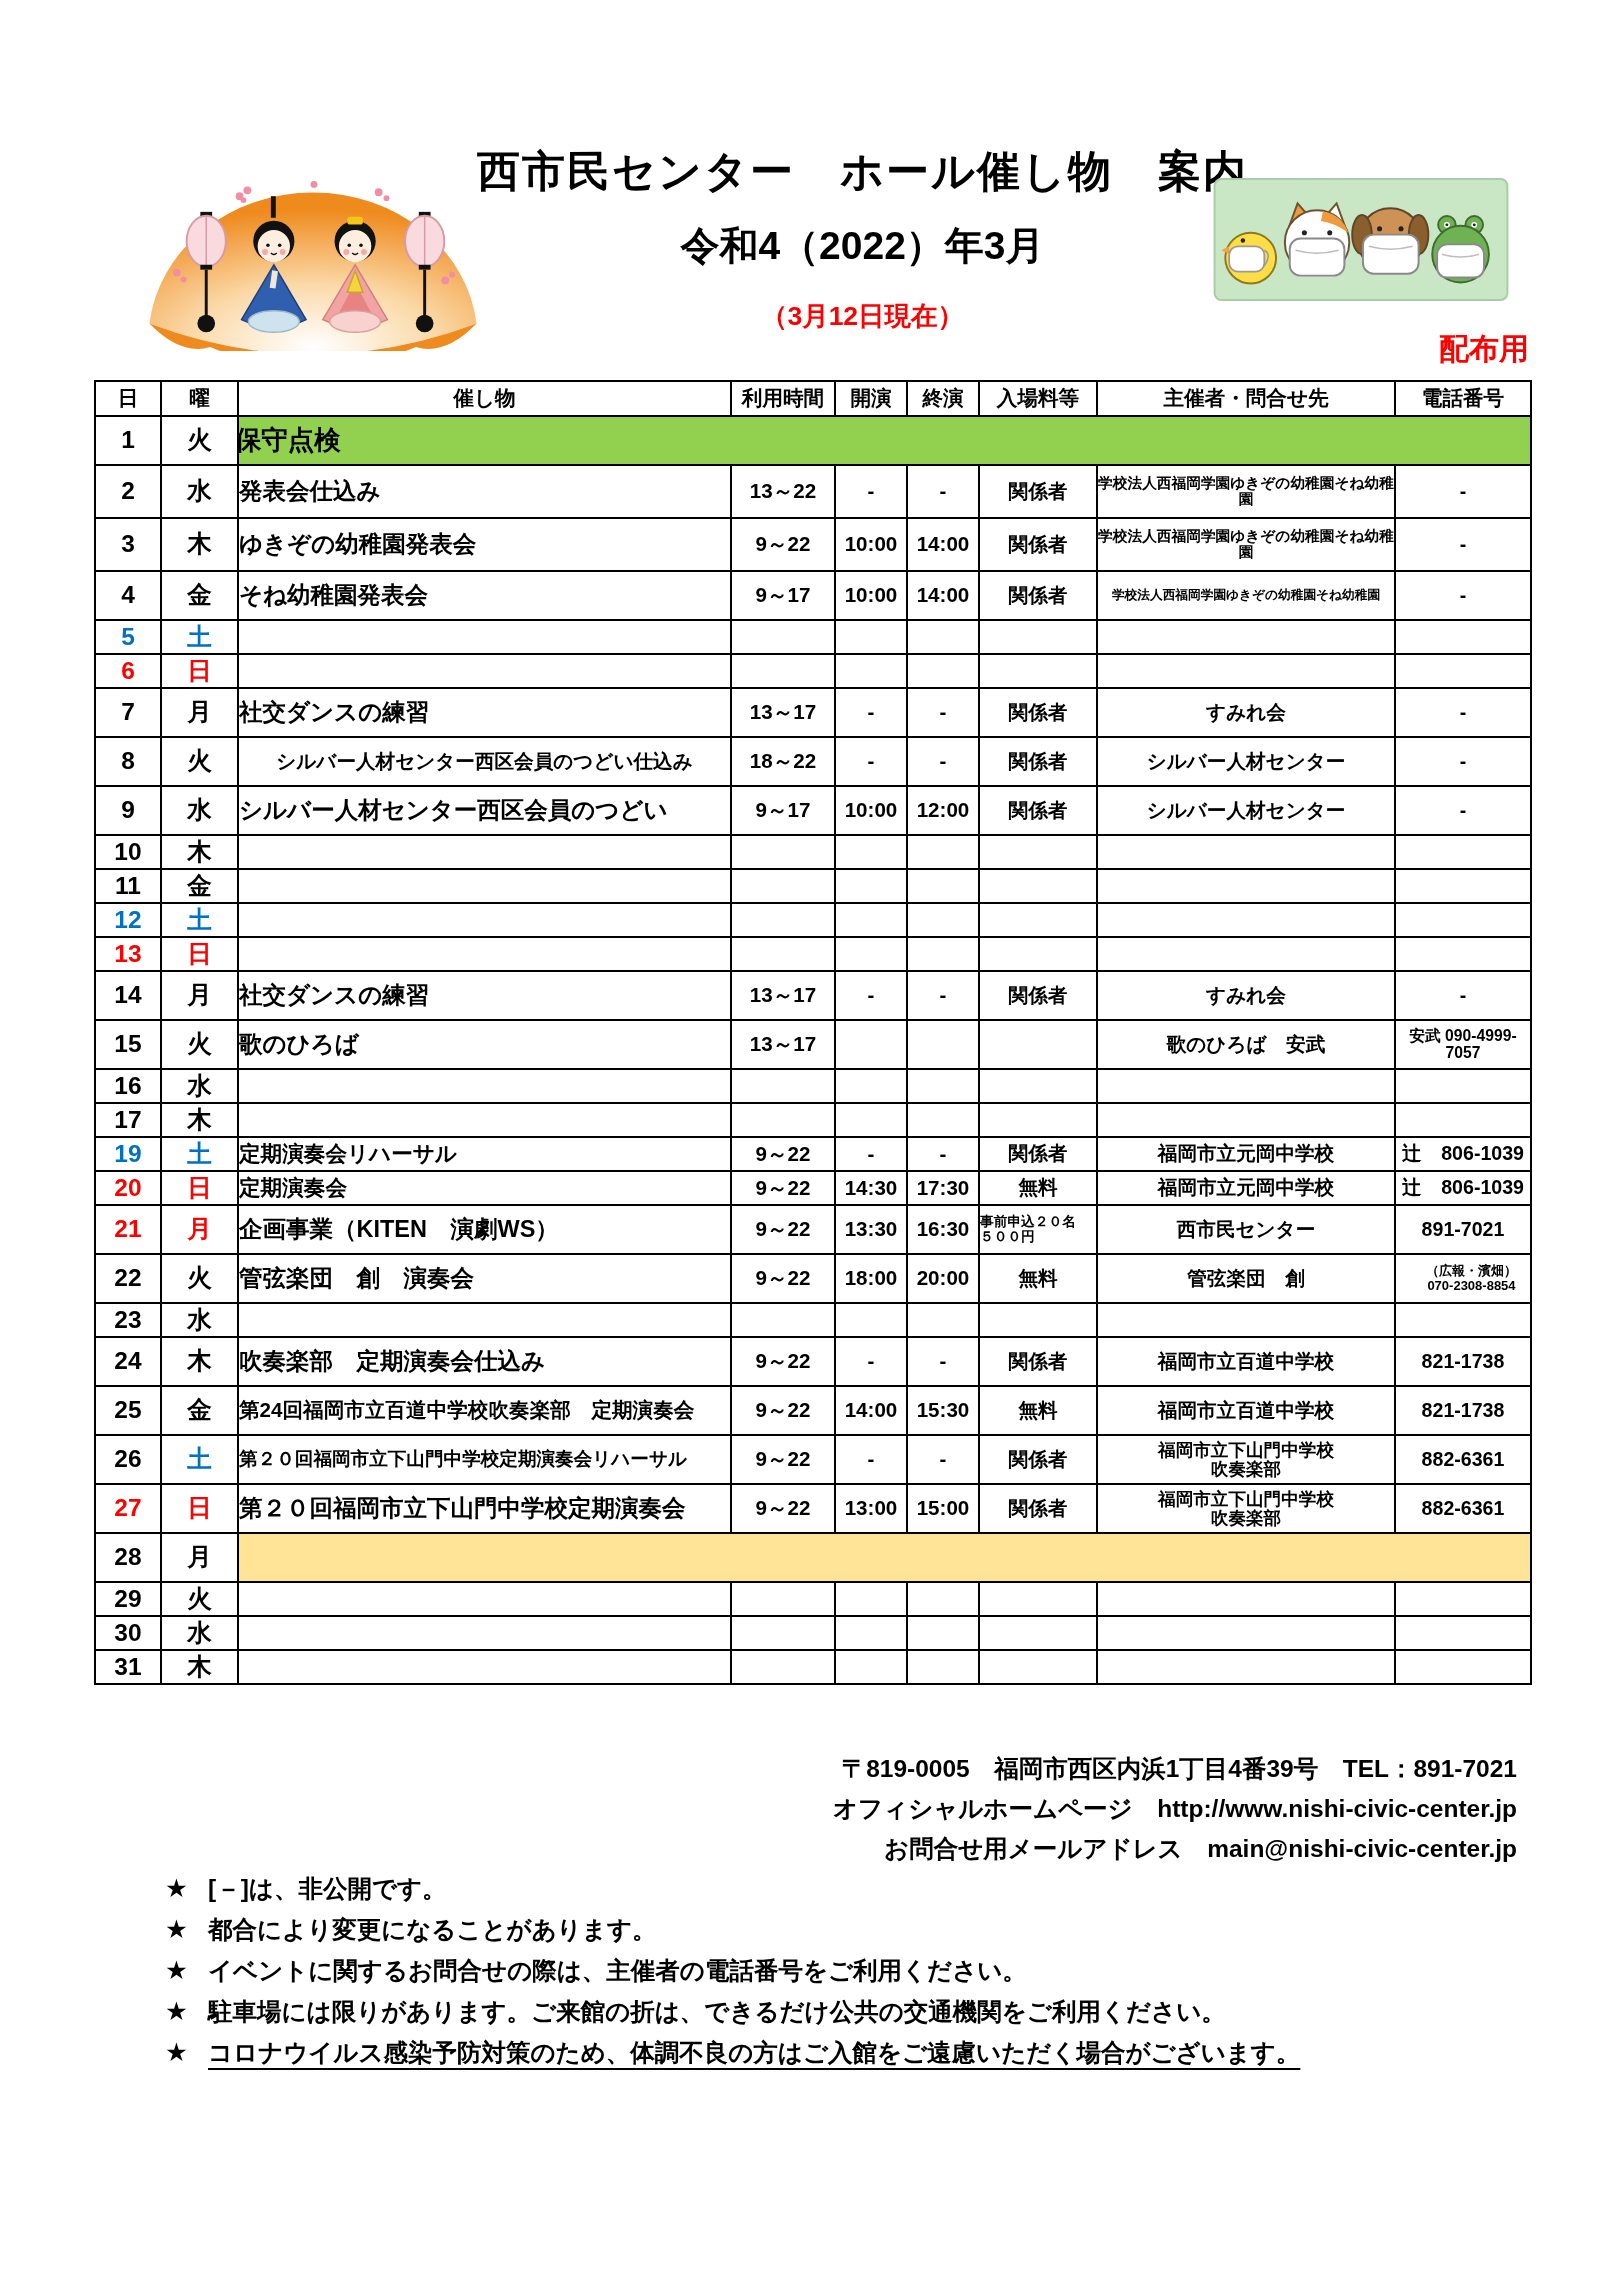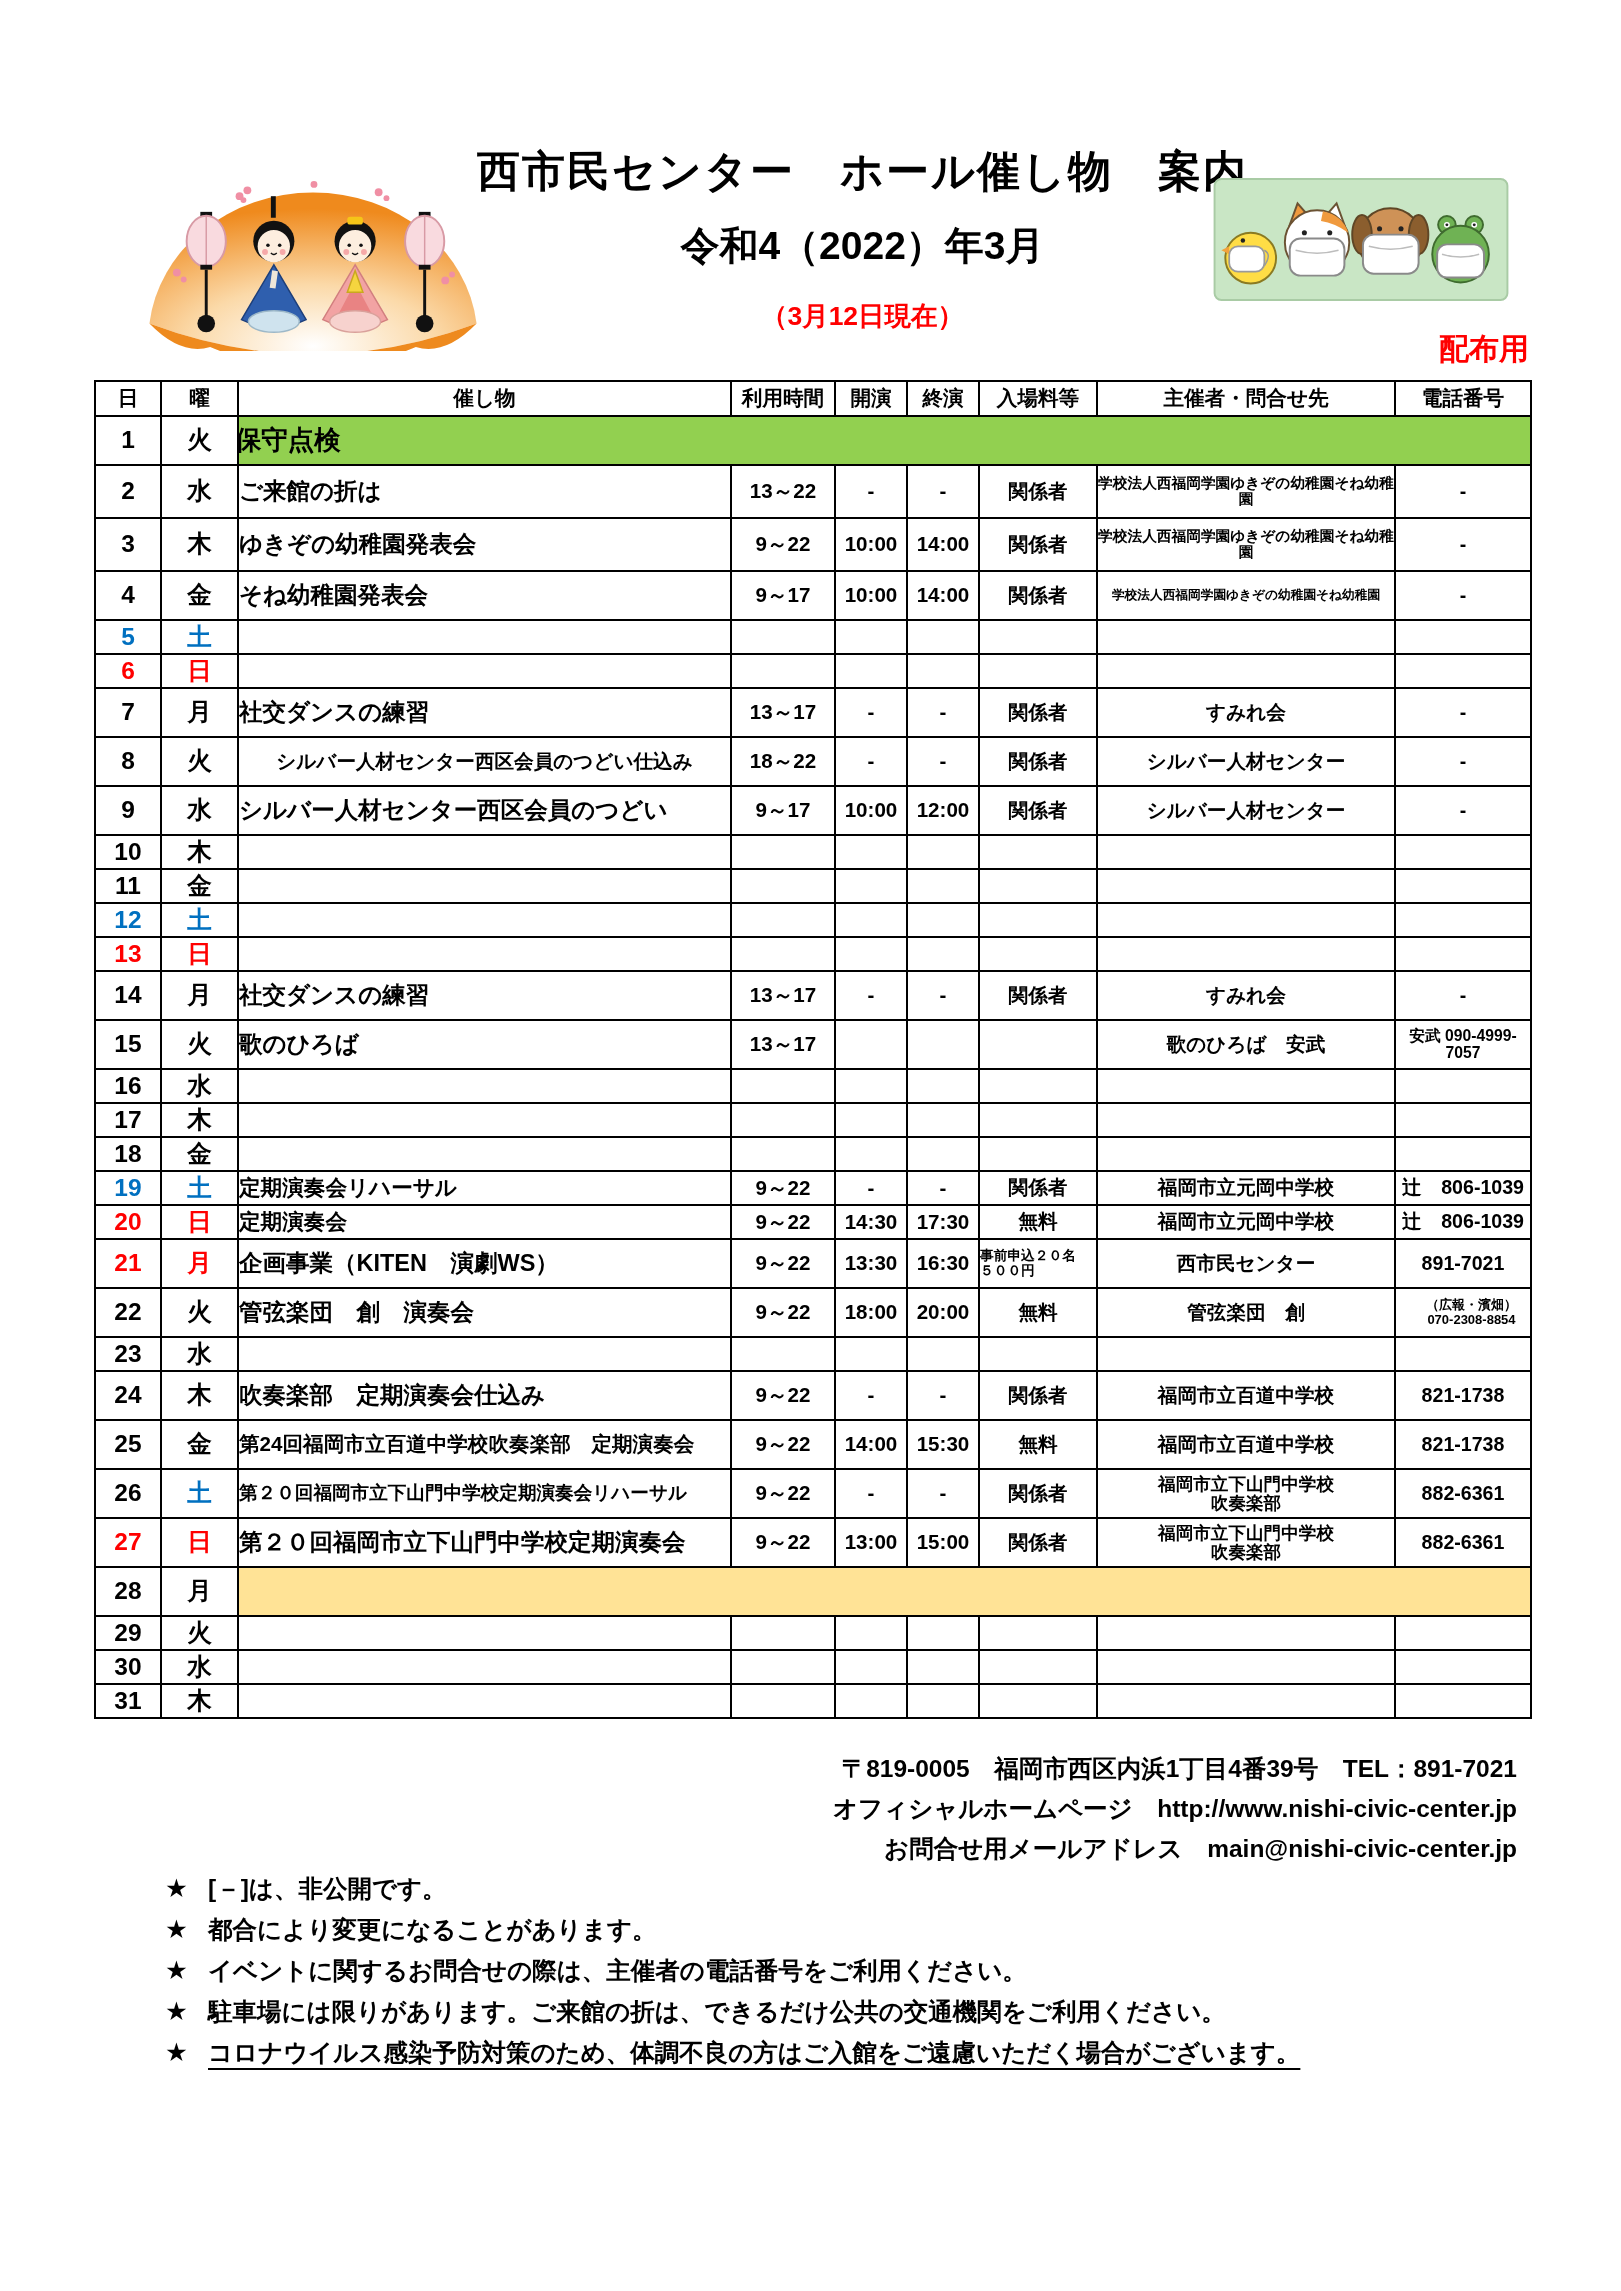--- a/index.html
+++ b/index.html
@@ -203,21 +203,21 @@
     </thead>
     <tbody>
       <tr style="height: 49px;">
         <td class="day" style="color: rgb(0, 0, 0);">1</td>
         <td class="wd" style="color: rgb(0, 0, 0);">火</td>
         <td colspan="7" class="band band-green" style="background: rgb(146, 208, 80);"><span>ホール保守点検</span></td>
       </tr>
       <tr style="height: 53px;">
         <td class="day" style="color: rgb(0, 0, 0);">2</td>
         <td class="wd" style="color: rgb(0, 0, 0);">水</td>
-        <td class="event">ご来館の折は</td>
+        <td class="event">発表会仕込み</td>
         <td class="time">13～22</td>
         <td class="num">-</td>
         <td class="num">-</td>
         <td class="fee">関係者</td>
         <td class="org" style="font-size: 14.7px;">学校法人西福岡学園ゆきぞの幼稚園そね幼稚園</td>
         <td class="tel">-</td>
       </tr>
       <tr style="height: 53px;">
         <td class="day" style="color: rgb(0, 0, 0);">3</td>
         <td class="wd" style="color: rgb(0, 0, 0);">木</td>
@@ -368,31 +368,20 @@
         <td class="time"></td>
         <td class="num"></td>
         <td class="num"></td>
         <td class="fee"></td>
         <td class="org"></td>
         <td class="tel"></td>
       </tr>
       <tr style="height: 34px;">
         <td class="day" style="color: rgb(0, 0, 0);">17</td>
         <td class="wd" style="color: rgb(0, 0, 0);">木</td>
-        <td class="event"></td>
-        <td class="time"></td>
-        <td class="num"></td>
-        <td class="num"></td>
-        <td class="fee"></td>
-        <td class="org"></td>
-        <td class="tel"></td>
-      </tr>
-      <tr style="height: 34px;">
-        <td class="day" style="color: rgb(0, 0, 0);">18</td>
-        <td class="wd" style="color: rgb(0, 0, 0);">金</td>
         <td class="event"></td>
         <td class="time"></td>
         <td class="num"></td>
         <td class="num"></td>
         <td class="fee"></td>
         <td class="org"></td>
         <td class="tel"></td>
       </tr>
       <tr style="height: 34px;">
         <td class="day" style="color: rgb(0, 112, 192);">19</td>

